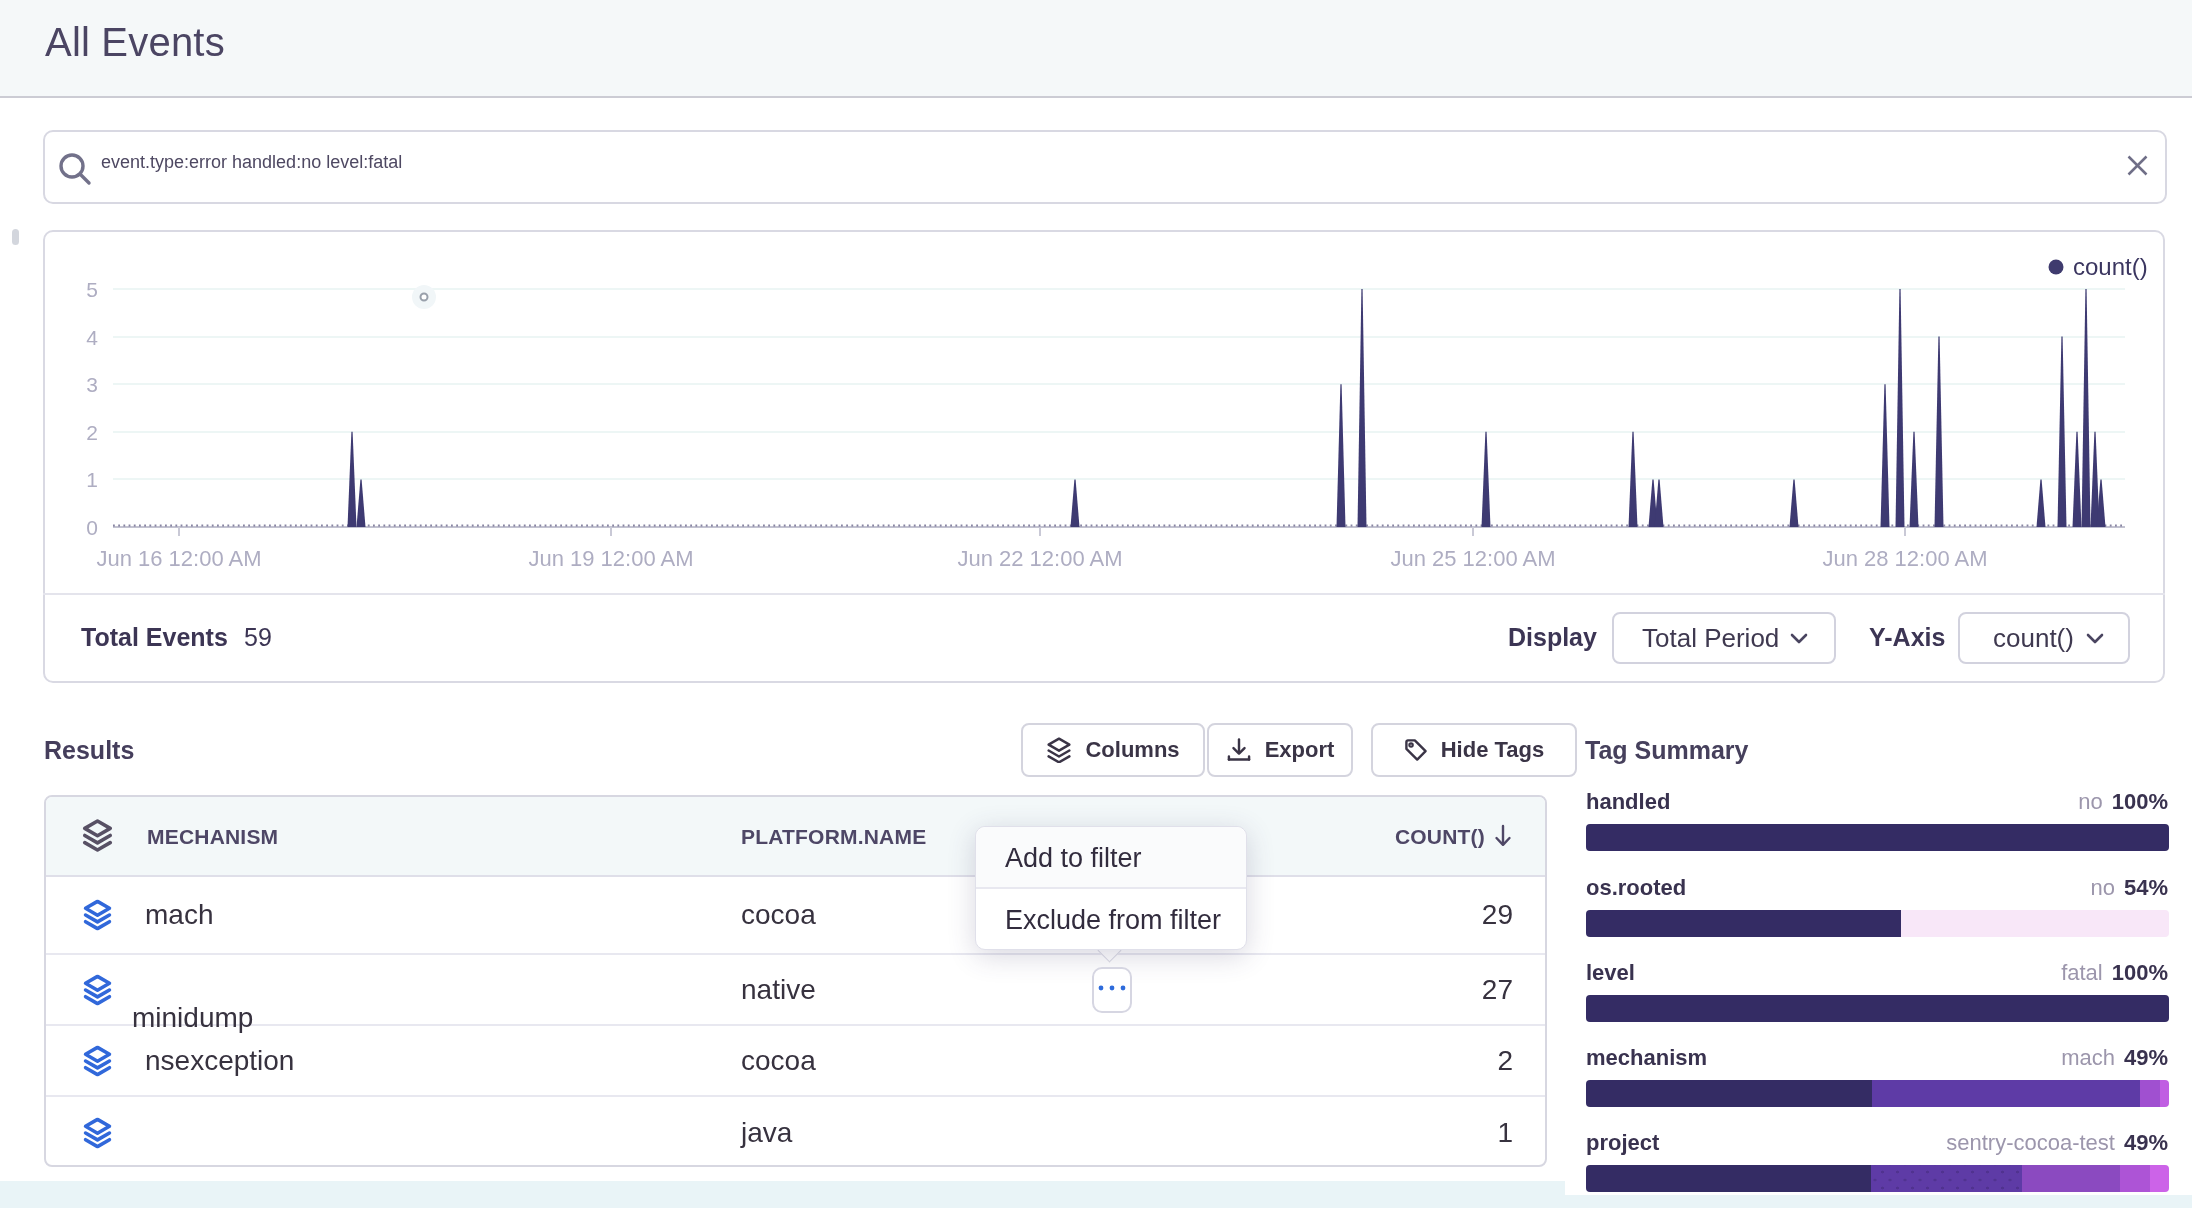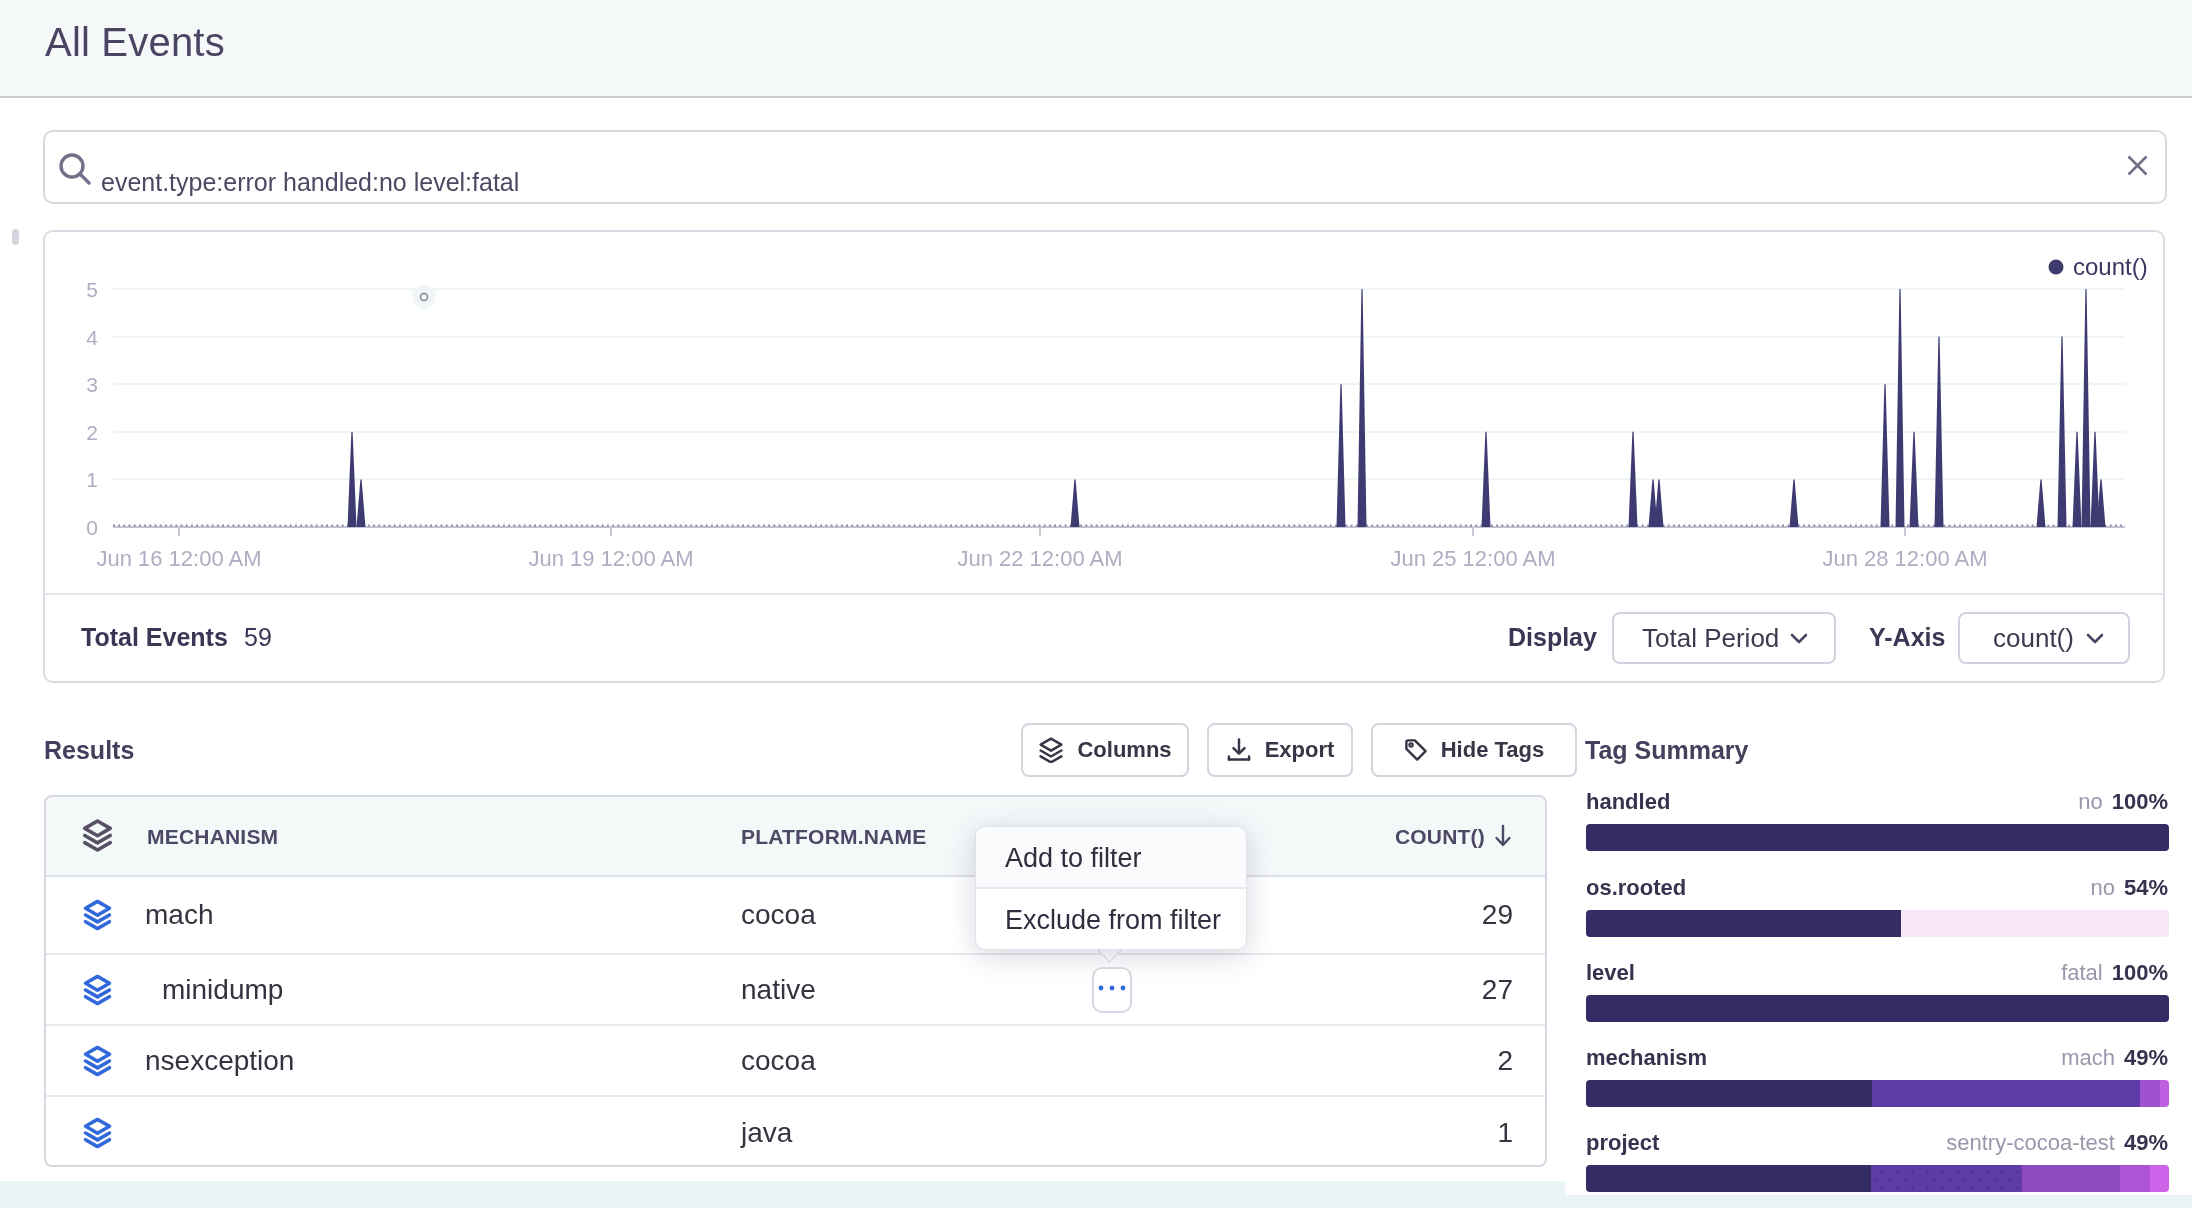--- a/index.html
+++ b/index.html
@@ -8,21 +8,21 @@
 
   
   .topband { left:0; top:0; width:2192px; height:98px; background:#f5f8f9; border-bottom:2px solid #ccccd4; }
   .title { left:45px; top:20px; font-size:40px; font-weight:400; color:#4b4563; letter-spacing:0.2px; }
 
   
   .botband { left:0; top:1181px; width:2192px; height:27px; background:#e9f4f7; }
 
   
   .search { left:43px; top:130px; width:2124px; height:74px; background:#fff; border:2px solid #d8d8e2; border-radius:10px; }
-  .searchtext { left:101px; top:152px; font-size:25px; color:#4e4862;margin-top:16px; }
+  .searchtext { left:101px; top:152px; font-size:18px; color:#4e4862; }
 
   
   .panel { left:43px; top:230px; width:2122px; height:453px; background:#fff; border:2px solid #d9d9e3; border-radius:10px; }
   .pfooter { left:43px; top:593px; width:2122px; height:90px; border-top:2px solid #e4e4ec; }
   .totlabel { left:81px; top:623px; font-size:25px; font-weight:bold; color:#3c3554; }
   .totval { left:244px; top:623px; font-size:25px; color:#3c3554; }
   .displabel { left:1508px; top:623px; font-size:25px; font-weight:bold; color:#3c3554; }
   .yaxislabel { left:1869px; top:623px; font-size:25px; font-weight:bold; color:#3c3554; }
   .selbtn { position:absolute; background:#fff; border:2px solid #d2d2de; border-radius:8px; height:52px; top:612px; font-size:26px; color:#3f3950; display:flex; align-items:center; justify-content:space-between; }
 
@@ -152,21 +152,21 @@
   </div>
 <div class="abs yaxislabel">Y-Axis</div>
 <div class="abs selbtn" style="left:1958px; width:172px; padding:0 24px 0 33px;">
     <span>count()</span>
     <svg width="18" height="11" viewBox="0 0 18 11" fill="none" stroke="#4a4560" stroke-width="2.6" stroke-linecap="round" stroke-linejoin="round">
       <path d="M2 2 L9 9 L16 2"></path>
     </svg>
   </div>
 
 <div class="abs results">Results</div>
-<div class="btn" style="left:1021px; width:168px;">
+<div class="btn" style="left:1021px; width:184px;">
     <svg width="26" height="26" viewBox="0 0 16 16" fill="none" stroke="#3a3446" stroke-width="1.5" stroke-linejoin="round" stroke-linecap="round">
       <path d="M8 1 L14.4 4.7 L8 8.4 L1.6 4.7 Z"></path>
       <path d="M1.6 8.3 L8 12 L14.4 8.3"></path>
       <path d="M1.6 11.9 L8 15.6 L14.4 11.9"></path>
     </svg>
     <span>Columns</span>
   </div>
 <div class="btn" style="left:1207px; width:146px;">
     <svg width="26" height="26" viewBox="0 0 16 16" fill="none" stroke="#3a3446" stroke-width="1.5" stroke-linejoin="round" stroke-linecap="round">
       <path d="M8 1.5 V9.5"></path>
@@ -207,21 +207,21 @@
       <div class="cell" style="left:99px;">mach</div>
       <div class="cell" style="left:695px;">cocoa</div>
       <div class="cell" style="right:32px;">29</div>
     </div>
   <div class="row" style="top:158px; height:71px;">
       <svg style="position:absolute; left:36px; top:50%; transform:translateY(-50%);" width="31" height="31" viewBox="0 0 16 16.6" fill="none" stroke="#3168da" stroke-width="1.9" stroke-linejoin="round" stroke-linecap="round">
         <path d="M8 1 L14.4 4.7 L8 8.4 L1.6 4.7 Z"></path>
         <path d="M1.6 8.3 L8 12 L14.4 8.3"></path>
         <path d="M1.6 11.9 L8 15.6 L14.4 11.9"></path>
       </svg>
-      <div class="cell" style="left:116px;">minidump</div>
+      <div class="cell" style="left:86px;margin-top:28px;">minidump</div>
       <div class="cell" style="left:695px;">native</div>
       <div class="cell" style="right:32px;">27</div>
     </div>
   <div class="row" style="top:229px; height:71px;padding-left:20px;">
       <svg style="position:absolute; left:36px; top:50%; transform:translateY(-50%);" width="31" height="31" viewBox="0 0 16 16.6" fill="none" stroke="#3168da" stroke-width="1.9" stroke-linejoin="round" stroke-linecap="round">
         <path d="M8 1 L14.4 4.7 L8 8.4 L1.6 4.7 Z"></path>
         <path d="M1.6 8.3 L8 12 L14.4 8.3"></path>
         <path d="M1.6 11.9 L8 15.6 L14.4 11.9"></path>
       </svg>
       <div class="cell" style="left:99px;">nsexception</div>

